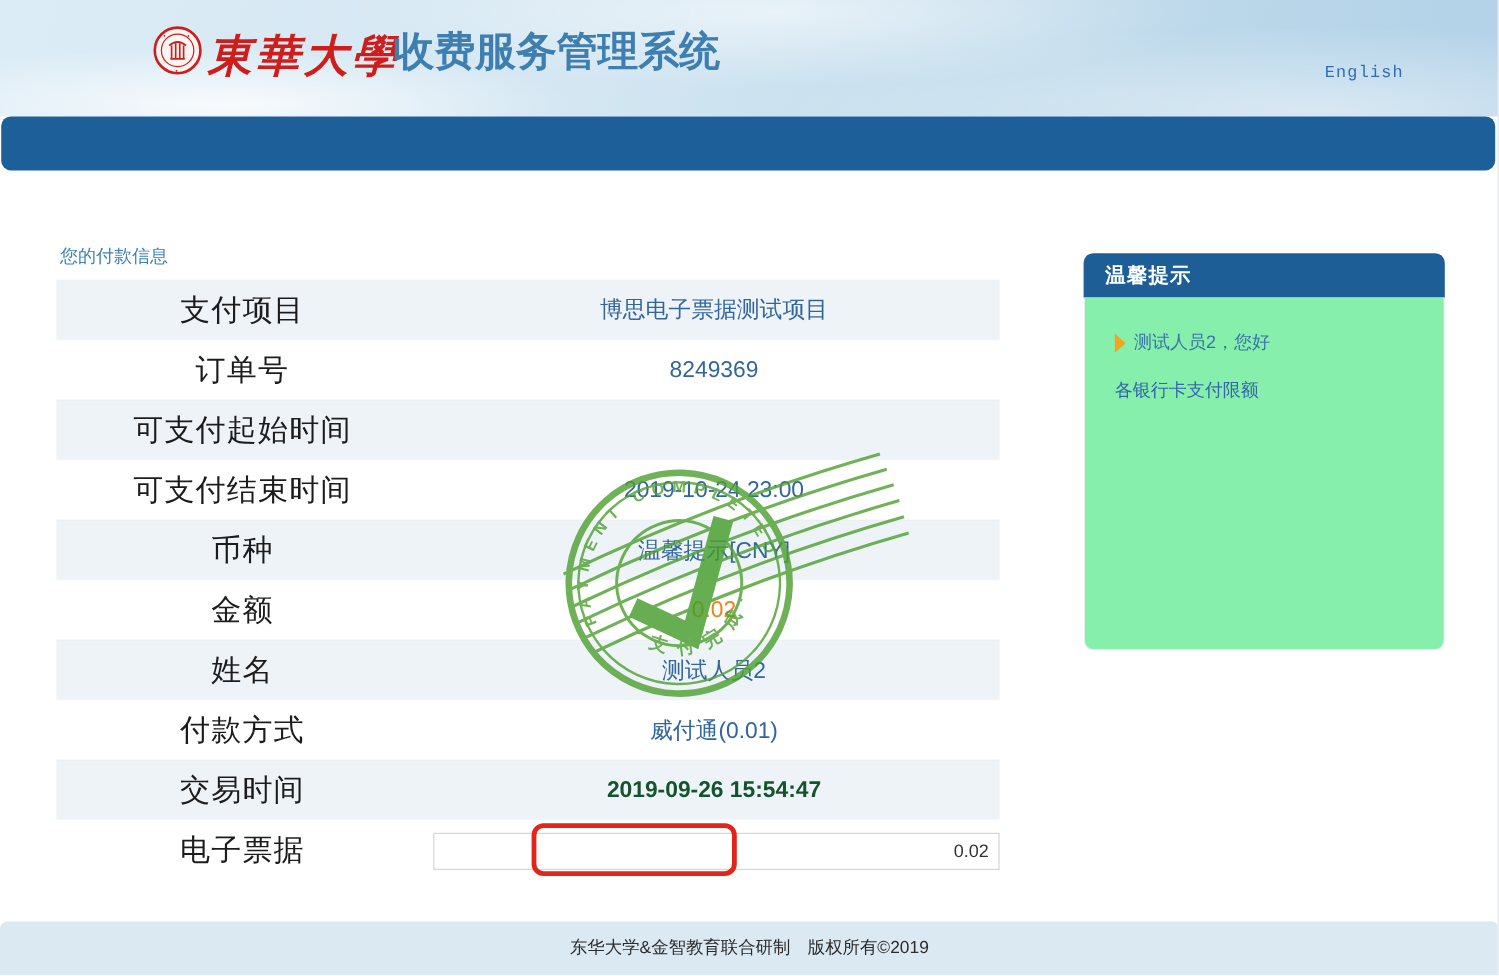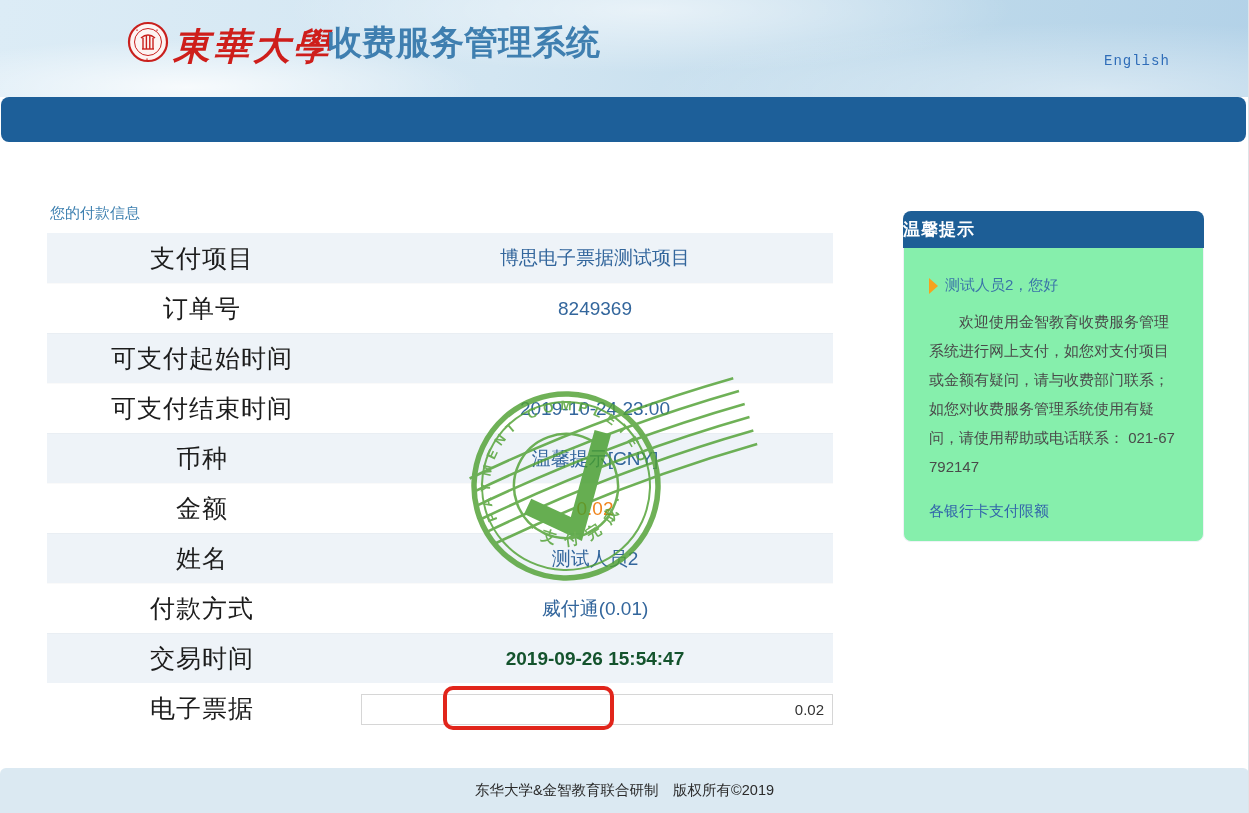--- a/index.html
+++ b/index.html
@@ -72,21 +72,21 @@
     position:absolute; left:396px; top:3px; width:171px; height:44px;
     border:4px solid #e1251b; border-radius:10px; z-index:4; pointer-events:none;
   }
   
   .stamp { position:absolute; left:420px; top:358px; z-index:3; pointer-events:none; }
   
   .sidebar-header {
     position:absolute; left:903px; top:211px; width:301px; height:37px;
     background:#1d5e96; border-radius:8px 8px 0 0;
     color:#ffffff; font-size:17px; font-weight:bold;
-    line-height:37px; letter-spacing:1px;
+    line-height:37px; padding-left:18px; letter-spacing:1px;
   }
   .sidebar-body {
     position:absolute; left:903px; top:248px; width:301px; height:294px;
     background:#86efac; border:1px solid #eef2f6; border-top:none;
     border-radius:0 0 8px 8px; padding:0 25px;
   }
   .tip-greeting { margin-top:28px; display:flex; align-items:center; }
   .arrow-icon {
     width:0; height:0; border-left:9px solid #f6a21d;
     border-top:8px solid transparent; border-bottom:8px solid transparent;
@@ -208,19 +208,18 @@
       </text>
     </g>
   </svg>
 
   <div class="sidebar-header">温馨提示</div>
   <div class="sidebar-body">
     <div class="tip-greeting">
       <span class="arrow-icon"></span>
       <span class="greeting-text">测试人员2，您好</span>
     </div>
-    <div class="tip-message">欢迎使用金智教育收费服务管理系统进行网上支付，如您对支付项目或金额有疑问，请与收费部门联系；如您对收费服务管理系统使用有疑问，请使用帮助或电话联系： 021-67792147</div>
     <a class="limit-link">各银行卡支付限额</a>
   </div>
 
   <div class="footer">东华大学&amp;金智教育联合研制　版权所有©2019</div>
 
 </div>
 
 </body></html>

